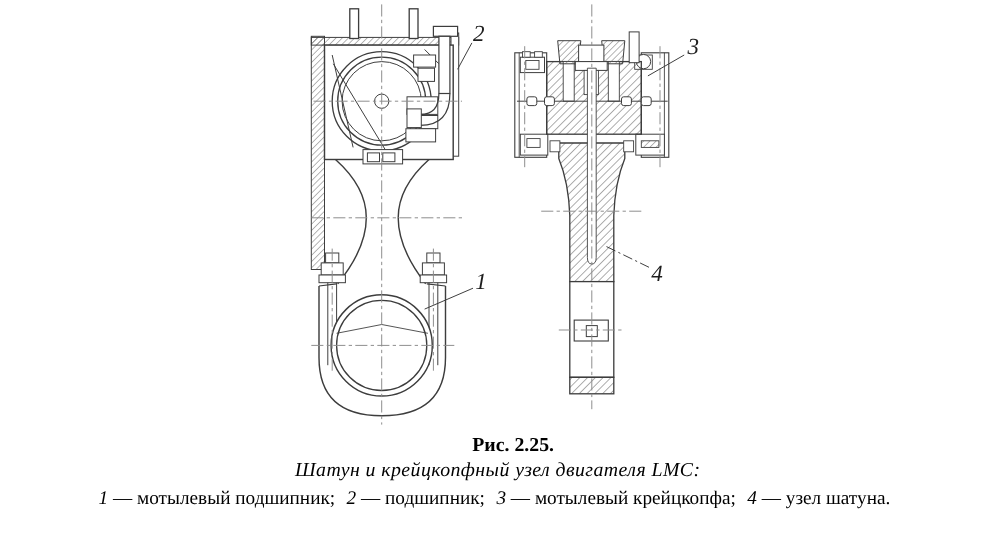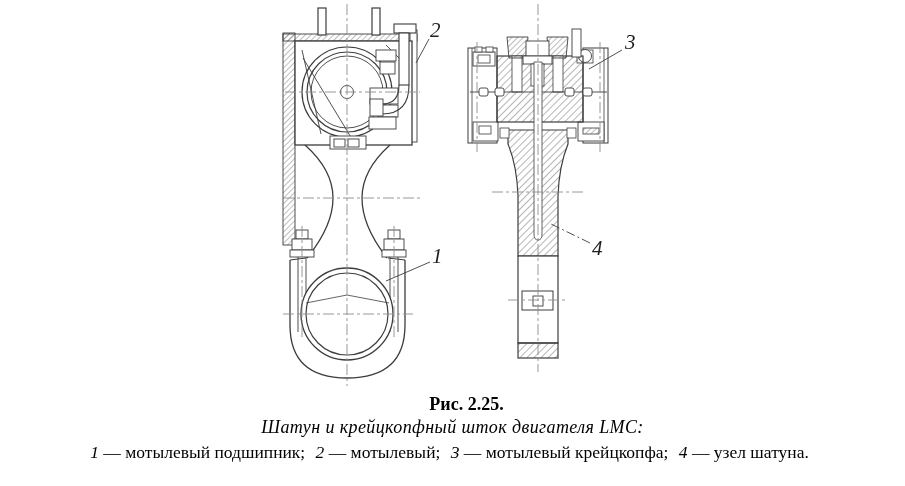--- a/index.html
+++ b/index.html
@@ -204,22 +204,22 @@
       <text class="callout" x="625" y="49">3</text>
     </g>
     <g>
       <line x1="590" y1="243" x2="551" y2="224" stroke="#3d3d3d" stroke-width="0.9" stroke-dasharray="9 3 2 3"></line>
       <text class="callout" x="592" y="255">4</text>
     </g>
   </svg>
 
   <div class="caption">
     <div class="fig-label">Рис. 2.25.</div>
-    <div class="fig-title">Шатун и крейцкопфный шток двигателя LMC:</div>
+    <div class="fig-title">Шатун и крейцкопфный узел двигателя LMC:</div>
     <div class="fig-legend">
       <span class="leg-item"><span class="leg-num">1</span> <span>— мотылевый подшипник;</span></span>
-      <span class="leg-item"><span class="leg-num">2</span> <span>— мотылевый;</span></span>
+      <span class="leg-item"><span class="leg-num">2</span> <span>— подшипник;</span></span>
       <span class="leg-item"><span class="leg-num">3</span> <span>— мотылевый крейцкопфа;</span></span>
       <span class="leg-item"><span class="leg-num">4</span> <span>— узел шатуна.</span></span>
     </div>
   </div>
 
 </div>
 
 </body></html>

